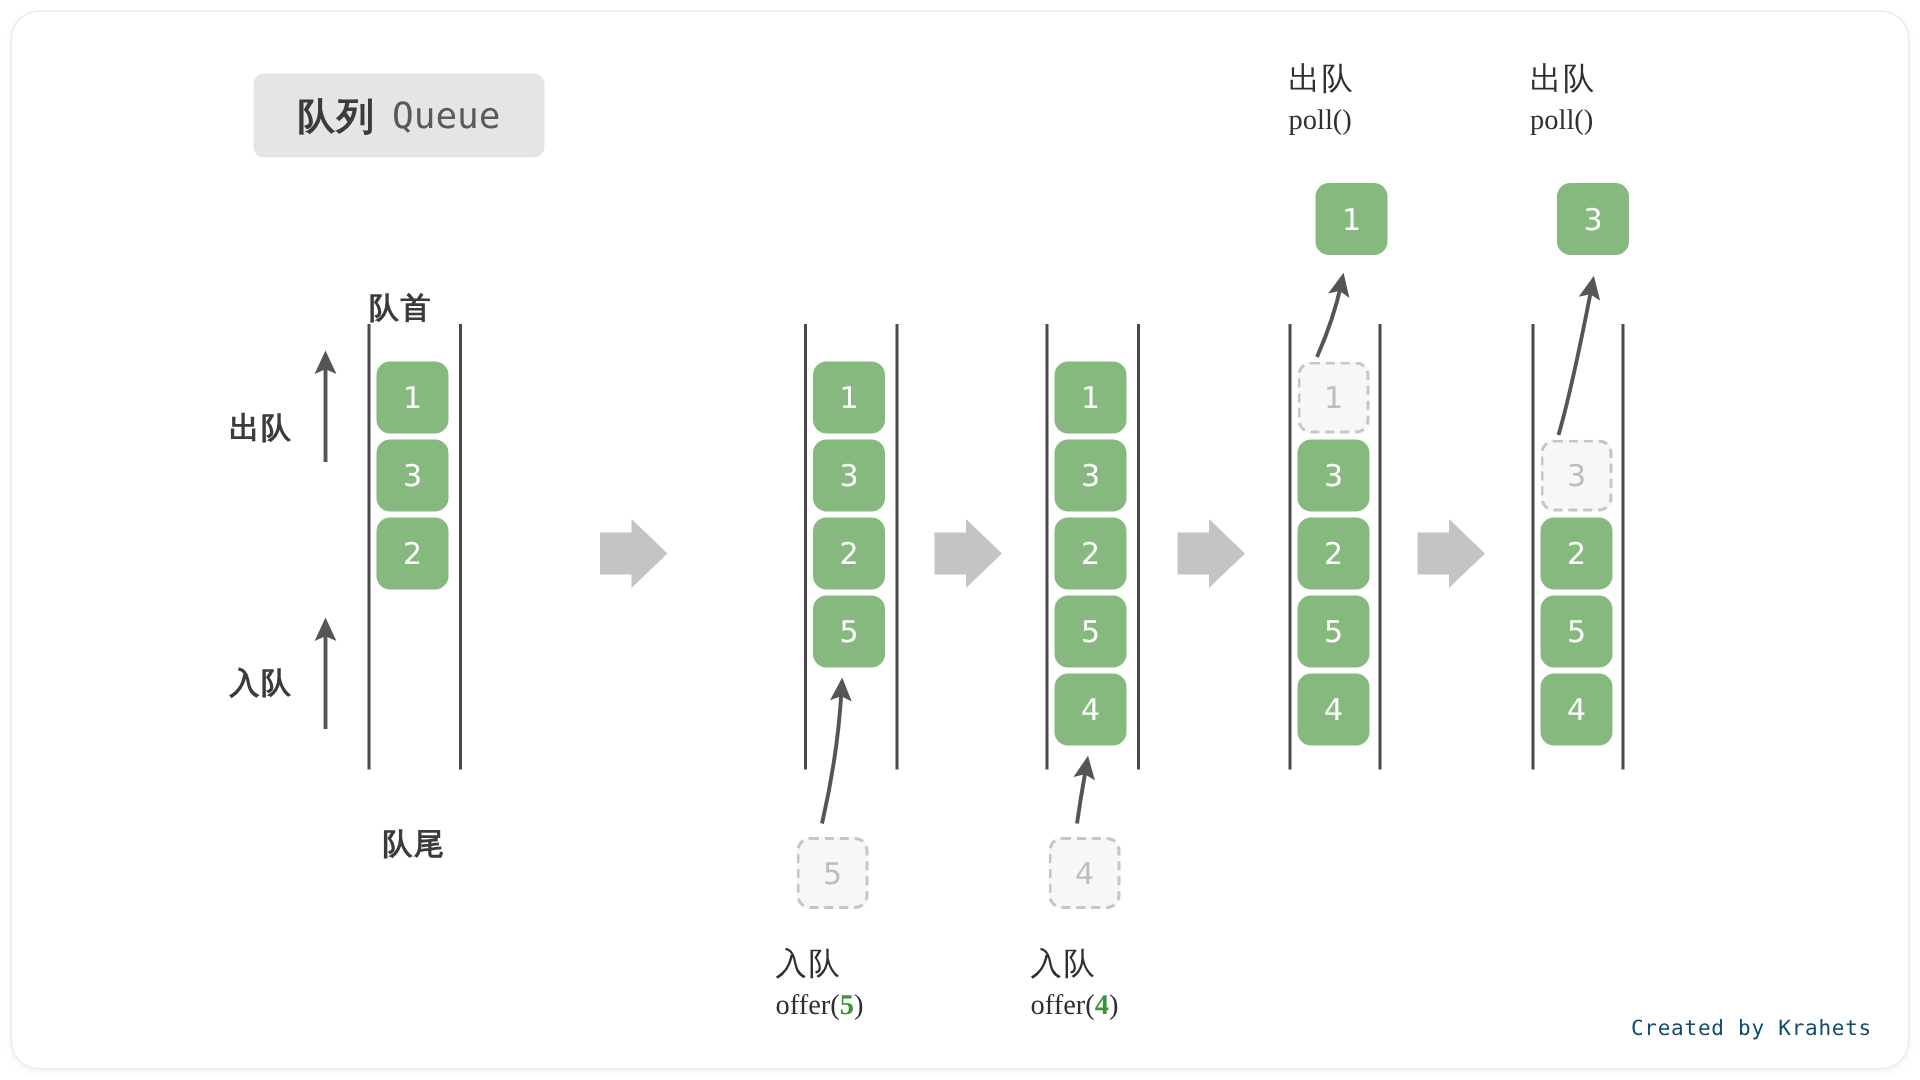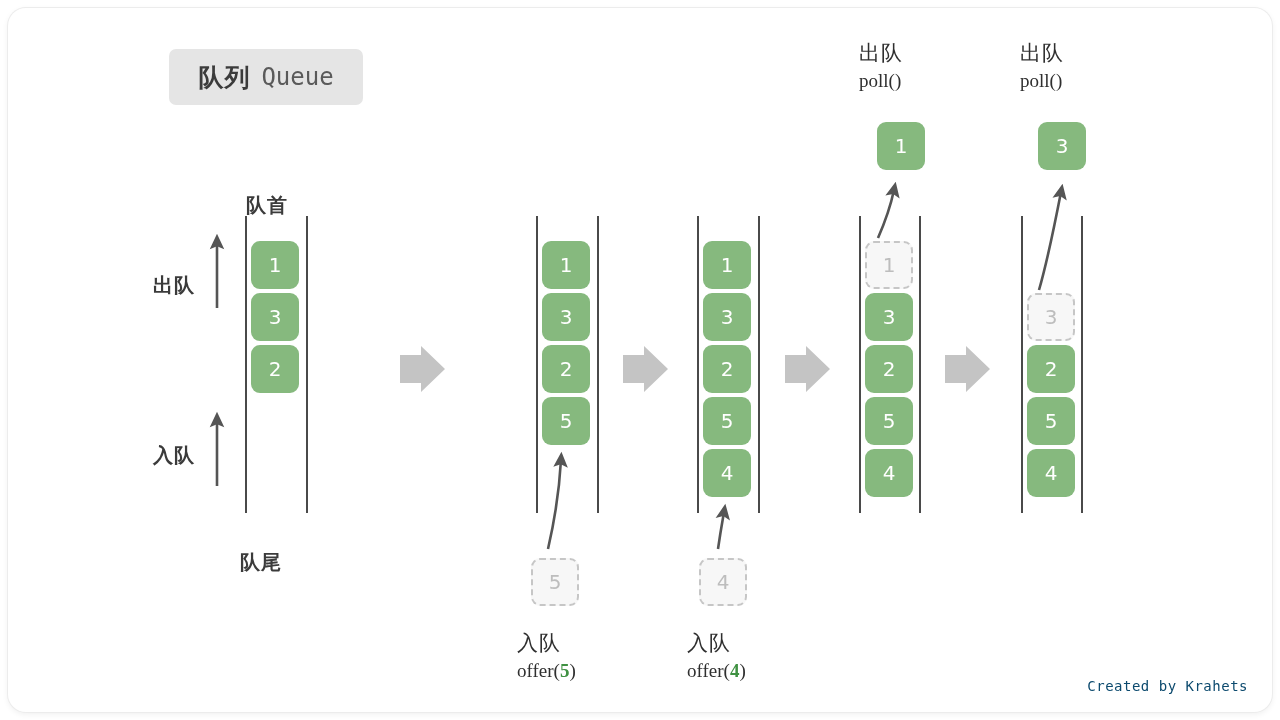--- a/index.html
+++ b/index.html
@@ -128,21 +128,21 @@
 
 <div id="card">
 
   <div class="abs" id="title-badge">
     <span class="cn">队列</span>
     <span class="en">Queue</span>
   </div>
 
   <div class="abs cn-bold" style="left:238px; top:160px;margin-top:24px;">队首</div>
 
-  <div class="abs cn-bold" style="left:232px; top:541px;">队尾</div>
+  <div class="abs cn-bold" style="left:247px; top:541px;">队尾</div>
 
   <div class="abs cn-bold" style="left:145px; top:264px;">出队</div>
 
   <div class="abs cn-bold" style="left:145px; top:434px;">入队</div>
 
   <div class="abs rail" style="left:237px; top:208px; height:297px;"></div>
   <div class="abs rail" style="left:298px; top:208px; height:297px;"></div>
 
   <div class="abs cell filled" style="left:243px; top:233px;">1</div>
   <div class="abs cell filled" style="left:243px; top:285px;">3</div>

